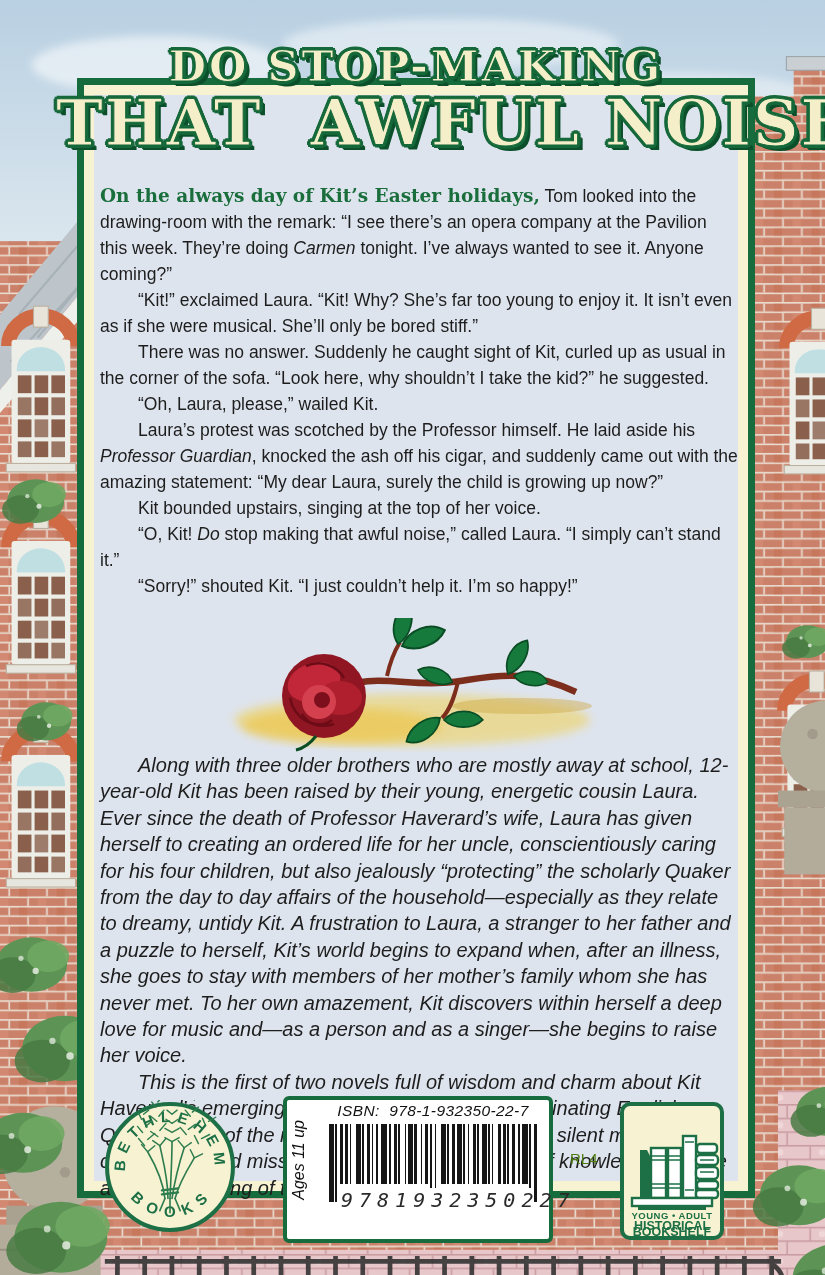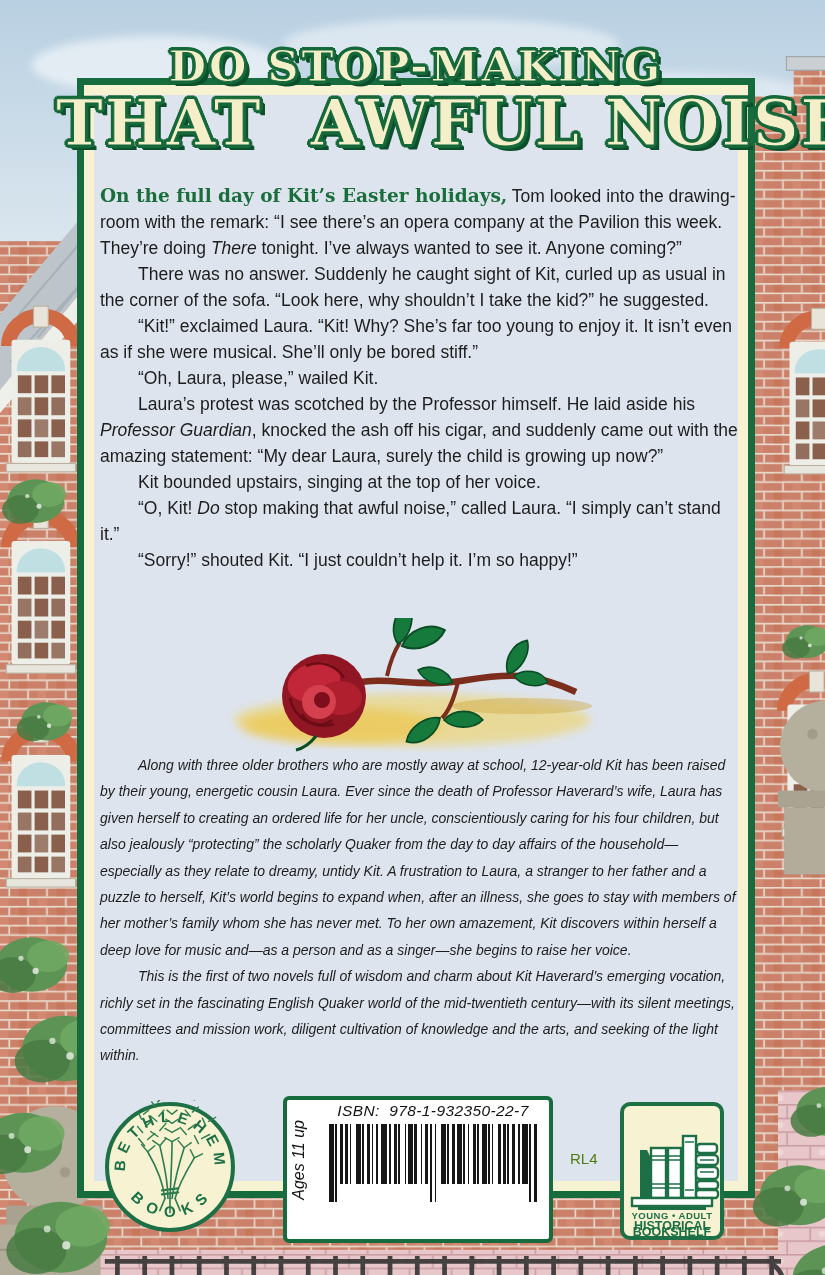--- a/index.html
+++ b/index.html
@@ -28,21 +28,21 @@
   .story p{margin:0;text-indent:38px;}
   .story p:first-child{text-indent:0;}
   .seg-lead{font-family:"DejaVu Serif",serif;font-weight:bold;color:#1a6e3c;
             font-size:18.5px;}
   .seg-i{font-style:italic;}
 
   .rose{position:absolute;left:222px;top:618px;width:395px;height:134px;z-index:2;}
 
   
   .synopsis{position:absolute;left:100px;top:752px;width:638px;z-index:2;
-            font-size:14px;line-height:26.4px;font-style:italic;color:#1d1d1d;}
+            font-size:20px;line-height:26.4px;font-style:italic;color:#1d1d1d;}
   .synopsis p{margin:0;text-indent:38px;}
 
   
   .beth-logo{position:absolute;left:104px;top:1100px;width:132px;height:134px;z-index:4;}
   .barcode-box{position:absolute;left:283px;top:1096px;width:270px;height:147px;z-index:4;
                background:#fff;border:4px solid #176c3e;border-radius:6px;box-sizing:border-box;font-style:italic;}
   .isbn{position:absolute;left:34px;top:2px;right:4px;text-align:center;font-size:15.5px;
         color:#111;letter-spacing:.4px;white-space:pre;}
   .ages{position:absolute;left:3px;top:20px;writing-mode:vertical-rl;transform:rotate(180deg);
         font-size:16px;color:#111;}
@@ -182,23 +182,23 @@
   </svg>
 
   <div class="panel"></div>
 
   <div class="title">
     <div class="l1 outlined">DO STOP-MAKING</div>
     <div class="l2 outlined">THAT  AWFUL NOISE!</div>
   </div>
 
   <div class="story">
-      <p><span class="seg-lead">On the full day of Kit’s Easter holidays,</span><span> Tom looked into the drawing-room with the remark: “I see there’s an opera company at the Pavilion this week. They’re doing </span><span class="seg-i">There</span><span> tonight. I’ve always wanted to see it. Anyone coming?”</span></p>
+      <p><span class="seg-lead">On the always day of Kit’s Easter holidays,</span><span> Tom looked into the drawing-room with the remark: “I see there’s an opera company at the Pavilion this week. They’re doing </span><span class="seg-i">Carmen</span><span> tonight. I’ve always wanted to see it. Anyone coming?”</span></p>
+      <p><span>“Kit!” exclaimed Laura. “Kit! Why? She’s far too young to enjoy it. It isn’t even as if she were musical. She’ll only be bored stiff.”</span></p>
       <p><span>There was no answer. Suddenly he caught sight of Kit, curled up as usual in the corner of the sofa. “Look here, why shouldn’t I take the kid?” he suggested.</span></p>
-      <p><span>“Kit!” exclaimed Laura. “Kit! Why? She’s far too young to enjoy it. It isn’t even as if she were musical. She’ll only be bored stiff.”</span></p>
       <p><span>“Oh, Laura, please,” wailed Kit.</span></p>
       <p><span>Laura’s protest was scotched by the Professor himself. He laid aside his </span><span class="seg-i">Professor Guardian</span><span>, knocked the ash off his cigar, and suddenly came out with the amazing statement: “My dear Laura, surely the child is growing up now?”</span></p>
       <p><span>Kit bounded upstairs, singing at the top of her voice.</span></p>
       <p><span>“O, Kit! </span><span class="seg-i">Do</span><span> stop making that awful noise,” called Laura. “I simply can’t stand it.”</span></p>
       <p><span>“Sorry!” shouted Kit. “I just couldn’t help it. I’m so happy!”</span></p>
     </div>
 
   <svg class="rose" viewBox="0 0 395 134" xmlns="http://www.w3.org/2000/svg">
     <defs>
       <path id="leaf" d="M0,0 C8,-16 30,-22 44,-12 C36,2 14,8 0,0 Z"></path>
@@ -303,20 +303,21 @@
         <span style="width: 1.58px; margin-right: 4.74px;"></span>
         <span style="width: 3.16px; margin-right: 1.58px;"></span>
         <span style="width: 3.16px; margin-right: 1.58px;"></span>
         <span style="width: 1.58px; margin-right: 3.16px;"></span>
         <span style="width: 3.16px; margin-right: 3.16px;"></span>
         <span style="width: 1.58px; margin-right: 1.58px;"></span>
         <span style="width: 6.32px; margin-right: 1.58px;"></span>
         <span class="g" style="width: 1.58px; margin-right: 3.16px;"></span>
         <span class="g" style="width: 3.16px; margin-right: 0px;"></span>
       </div>
+    <div class="digits">9781932350227</div>
   </div>
 
   <div class="rl">RL4</div>
 
   <svg class="shelf-logo" viewBox="0 0 104 138" xmlns="http://www.w3.org/2000/svg">
     <rect x="2" y="2" width="100" height="134" rx="8" fill="#f7f2d2" stroke="#1d7046" stroke-width="4"></rect>
     <g>
       <polygon points="20,48 20,96 33,96 33,60 27,48" fill="#1d7046"></polygon>
       <g fill="#ffffff" stroke="#1d7046" stroke-width="2.4">
         <rect x="31" y="46" width="15" height="50"></rect>

